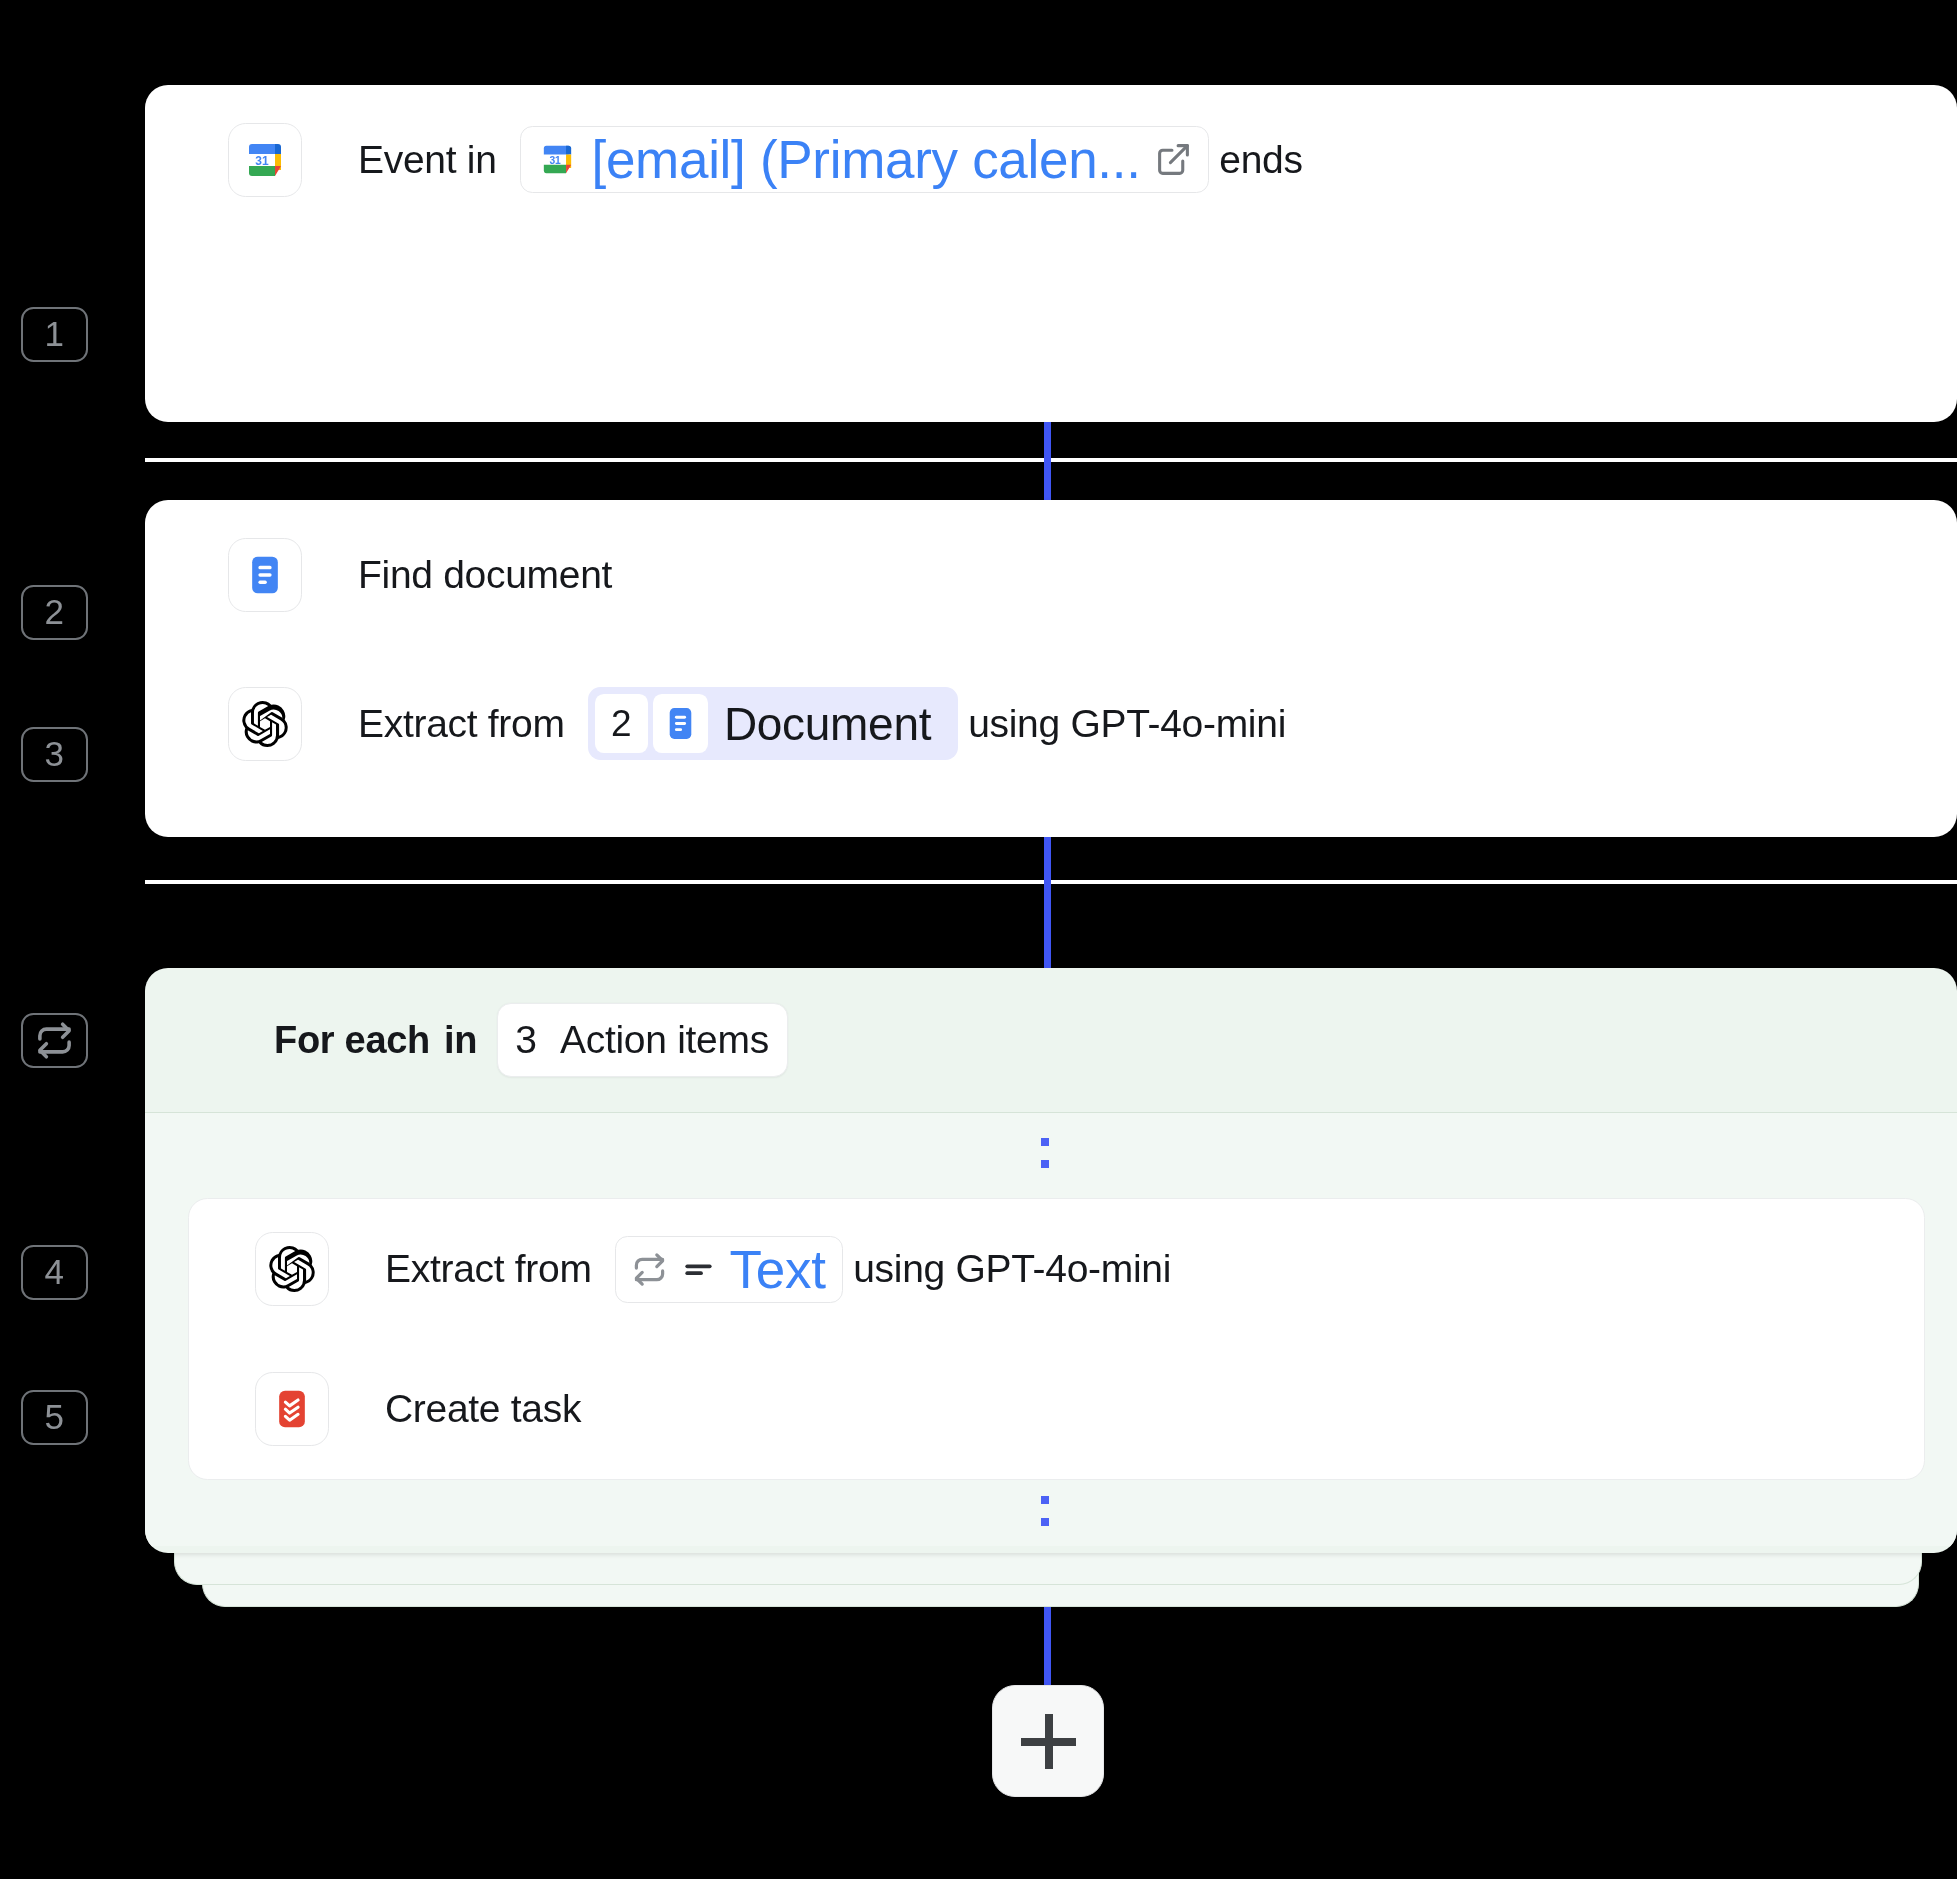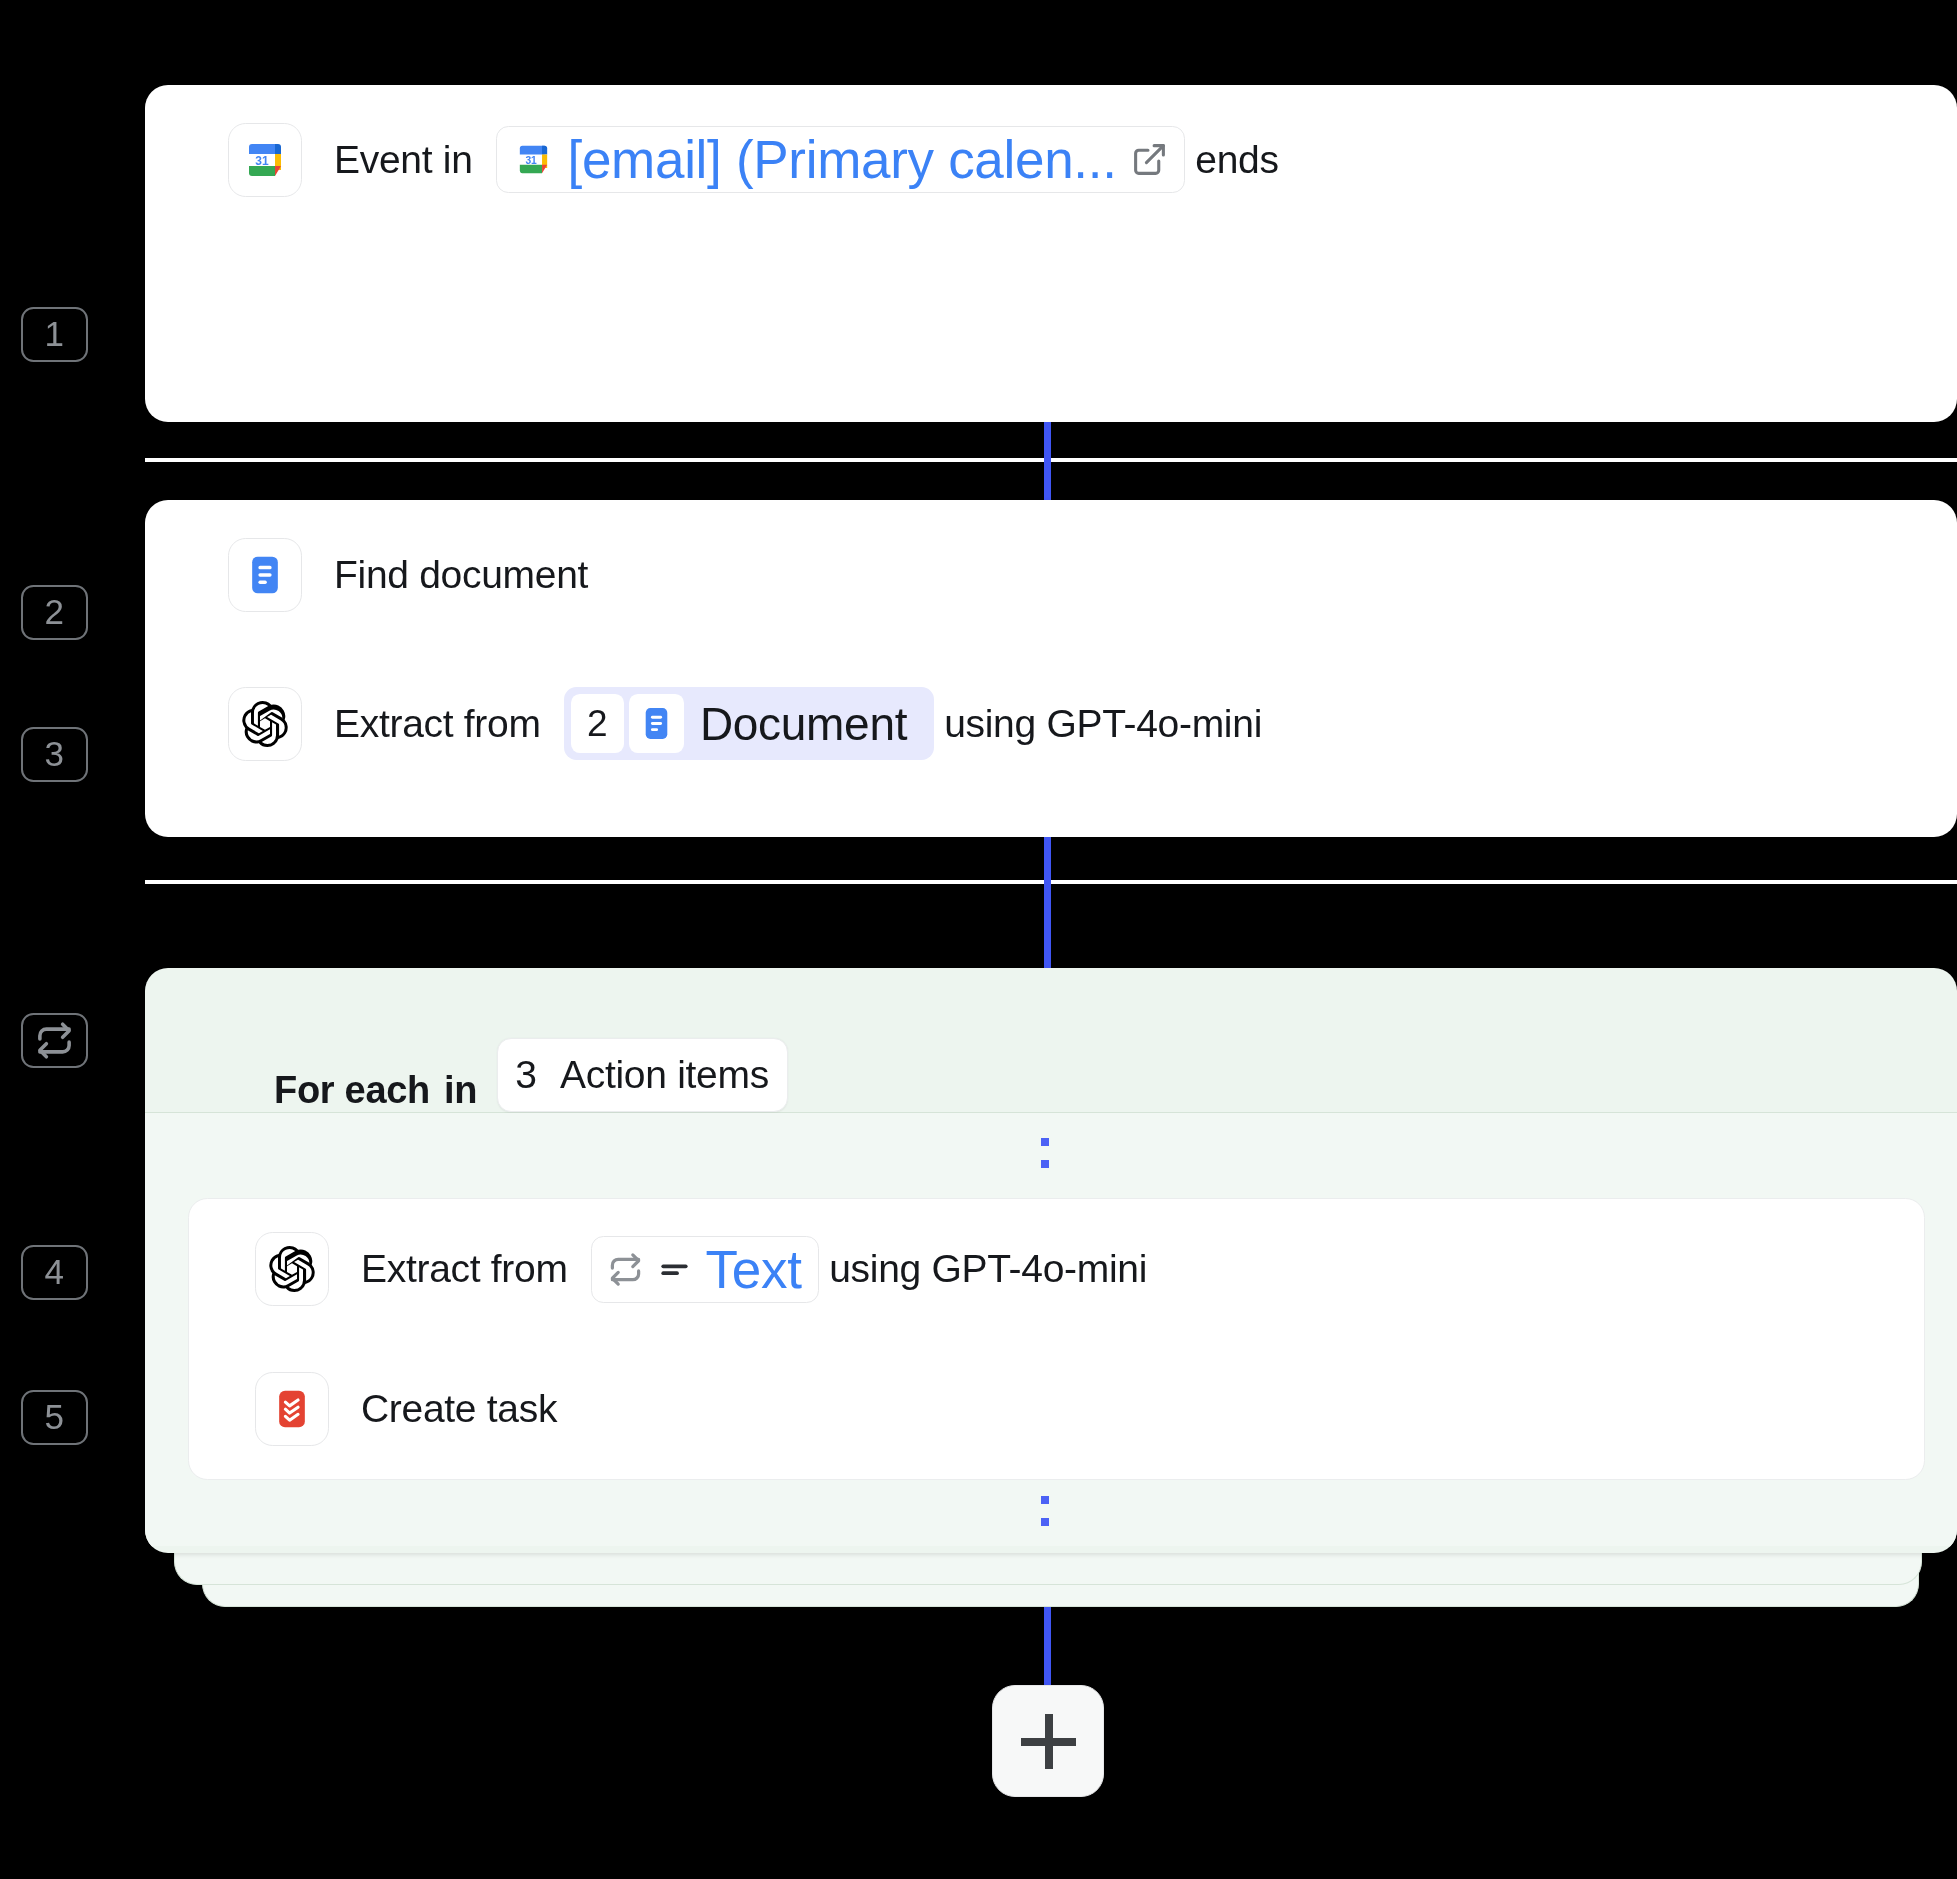--- a/index.html
+++ b/index.html
@@ -75,20 +75,21 @@
     font-size: 38px;
     font-weight: bold;
     letter-spacing: -0.2px;
   }
 
   .row {
     display: flex;
     align-items: center;
     height: 149px;
     padding-left: 83px;
+    gap: 24px;
   }
 
   
   .app-tile {
     width: 74px;
     height: 74px;
     border: 1.8px solid #e6e7e9;
     border-radius: 17.7px;
     background: #ffffff;
     display: flex;
@@ -187,21 +188,21 @@
   .loop-card {
     position: absolute;
     background: #edf5ef;
     border-radius: 23px;
     overflow: hidden;
     box-shadow: 0 1.8px 4.4px rgba(0,0,0,0.10);
   }
   .loop-head {
     height: 145px;
     display: flex;
-    align-items: flex-end;
+    align-items: center;
     padding-left: 129px;
     border-bottom: 1.8px solid #d6e4d8;
   }
   .loop-head-text {
     font-size: 38px;
     font-weight: bold;
     color: #16181c;
     letter-spacing: -0.3px;
   }
   .loop-body {

